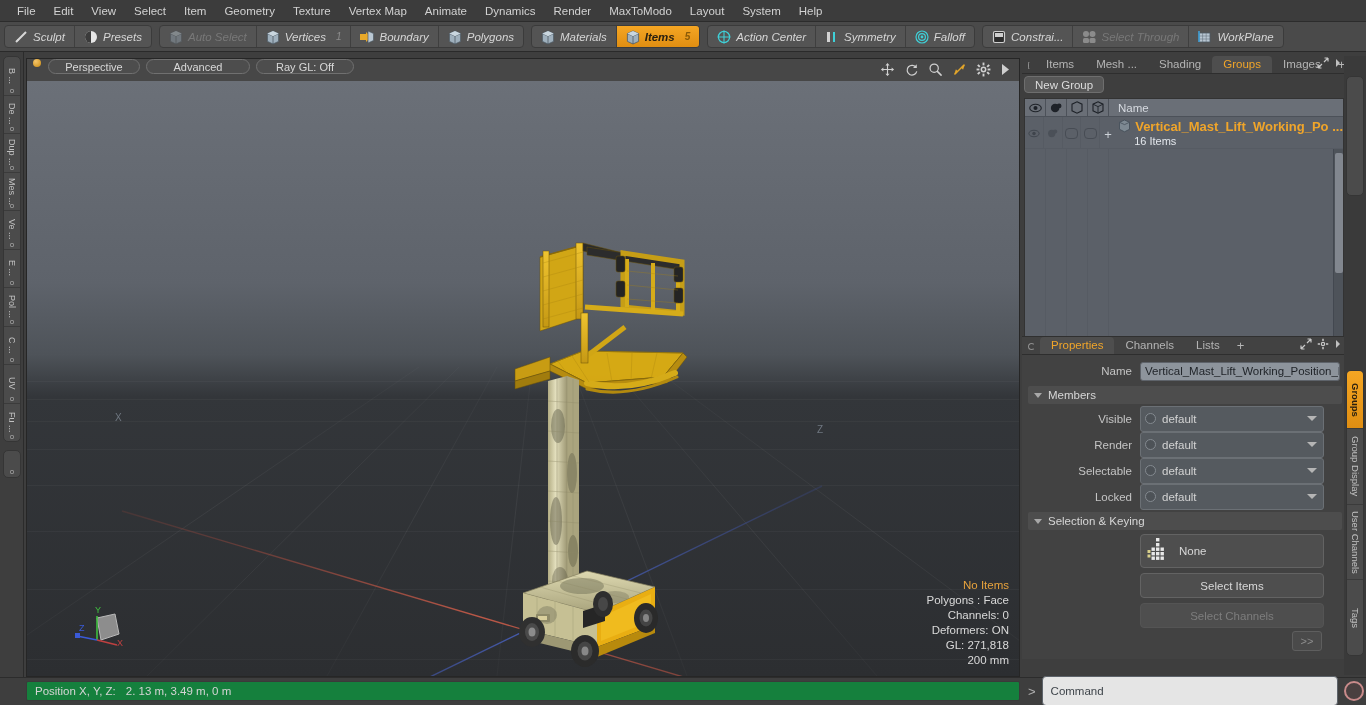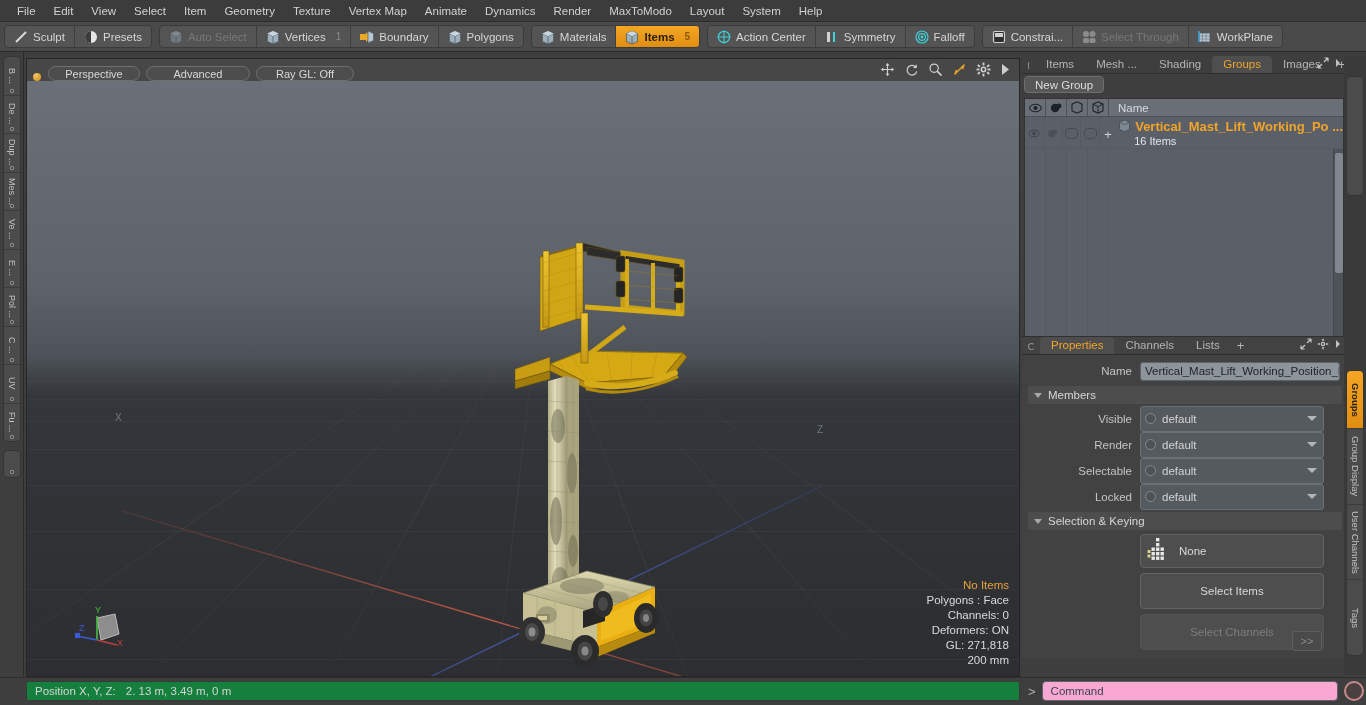--- a/index.html
+++ b/index.html
@@ -31,21 +31,21 @@
   .toolbar {
     position: absolute; left: 0; top: 22px; width: 1366px; height: 30px;
     background: #4a4a4a;
     display: flex; align-items: center;
     border-bottom: 1px solid #2a2a2a;
     padding: 0 4px;
   }
   .tb-group {
     display: flex; align-items: flex-start; height: 23px;
     background: #545454; border: 1px solid #3b3b3b; border-radius: 4px;
-    margin-right: 7px; overflow: hidden;
+    margin-right: 7px; overflow: hidden; font-style: italic;
   }
   .tb-btn {
     display: flex; align-items: center; gap: 5px;
     height: 21px; padding: 0 9px; color: #d6d6d6; font-size: 11.5px;
     border-right: 1px solid #3f3f3f; white-space: nowrap;
   }
   .tb-btn:last-child { border-right: none; }
   .tb-btn.dim { color: #787878; }
   .tb-btn.active { background: linear-gradient(#f5a623,#e08e12); color: #2a2010; font-weight: bold; }
   .tb-btn.active .badge { color: #8a5a08; }
@@ -87,21 +87,21 @@
     width: 4px; height: 4px; border: 1px solid #8c8c8c; border-radius: 1px;
   }
 
   
   .viewwrap {
     position: absolute; left: 26px; top: 58px; width: 994px; height: 619px;
     background: #2e2e2e; border: 1px solid #262626;
   }
   .viewhdr {
     position: absolute; left: 0; top: 0; width: 100%; height: 22px;
-    background: #474747; display: flex; align-items: flex-end; padding-left: 6px;
+    background: #474747; display: flex; align-items: flex-start; padding-left: 6px;
   }
   .dot-orange {
     width: 8px; height: 8px; border-radius: 50%;
     background: radial-gradient(circle at 35% 30%, #f6c66a, #c98a12);
     margin-right: 7px; flex: 0 0 auto;
   }
   .pill {
     height: 15px; padding: 0 14px; margin-right: 6px;
     border: 1px solid #707070; border-radius: 8px;
     color: #d8d8d8; font-size: 11px; line-height: 14px; text-align: center;
@@ -223,21 +223,21 @@
     flex: 1; height: 26px; background: #555a5f; border: 1px solid #6b7075; border-radius: 3px;
     display: flex; align-items: center; position: relative;
   }
   .ddcirc { width: 11px; height: 11px; border-radius: 50%; border: 1px solid #848a90;
             margin: 0 6px 0 4px; background: #4d5257; }
   .ddtext { font-size: 11.5px; color: #d3d3d3; }
   .ddarrow { position: absolute; right: 6px; width: 0; height: 0;
              border-left: 5px solid transparent; border-right: 5px solid transparent;
              border-top: 5px solid #b5b5b5; }
   .selbtn {
-    margin: 0 20px 5px 118px; height: 36px;
+    margin: 0 20px 5px 118px; height: 25px;
     background: #4e4e4e; border: 1px solid #636363; border-radius: 4px;
     display: flex; align-items: center; justify-content: center;
     font-size: 11.5px; color: #d8d8d8;
   }
   .selbtn.tall { height: 34px; justify-content: flex-start; padding-left: 6px; gap: 10px; }
   .selbtn.off { color: #7d7d7d; border-color: #545454; }
   .gobtn {
     position: absolute; right: 22px; bottom: 8px; width: 30px; height: 20px;
     background: #4a4a4a; border: 1px solid #5e5e5e; border-radius: 3px;
     display: flex; align-items: center; justify-content: center;
@@ -275,21 +275,21 @@
     background: #15803d; border: 1px solid #3a3a3a; border-radius: 2px;
     display: flex; align-items: center; padding-left: 8px; gap: 10px;
     font-size: 11.5px; color: #d4d4d4;
   }
   .cmdwrap {
     position: absolute; left: 1024px; top: 679px; width: 340px; height: 24px;
     display: flex; align-items: center; gap: 6px;
   }
   .chev { color: #b0b0b0; font-size: 13px; padding-left: 4px; }
   .cmdinput {
-    flex: 1; height: 20px; background: #f9a8d4; border: 1px solid #5d636a; border-radius: 4px;
+    flex: 1; height: 30px; background: #e5e5e5; border: 1px solid #5d636a; border-radius: 4px;
     display: flex; align-items: center; padding-left: 8px;
     font-size: 11.5px; color: #3e444a;
   }
   .cmdled {
     width: 20px; height: 20px; border-radius: 50%;
     border: 2px solid #c98b8b; background: #4a4040; flex: 0 0 auto;
   }
 </style>
 </head>
 <body>

